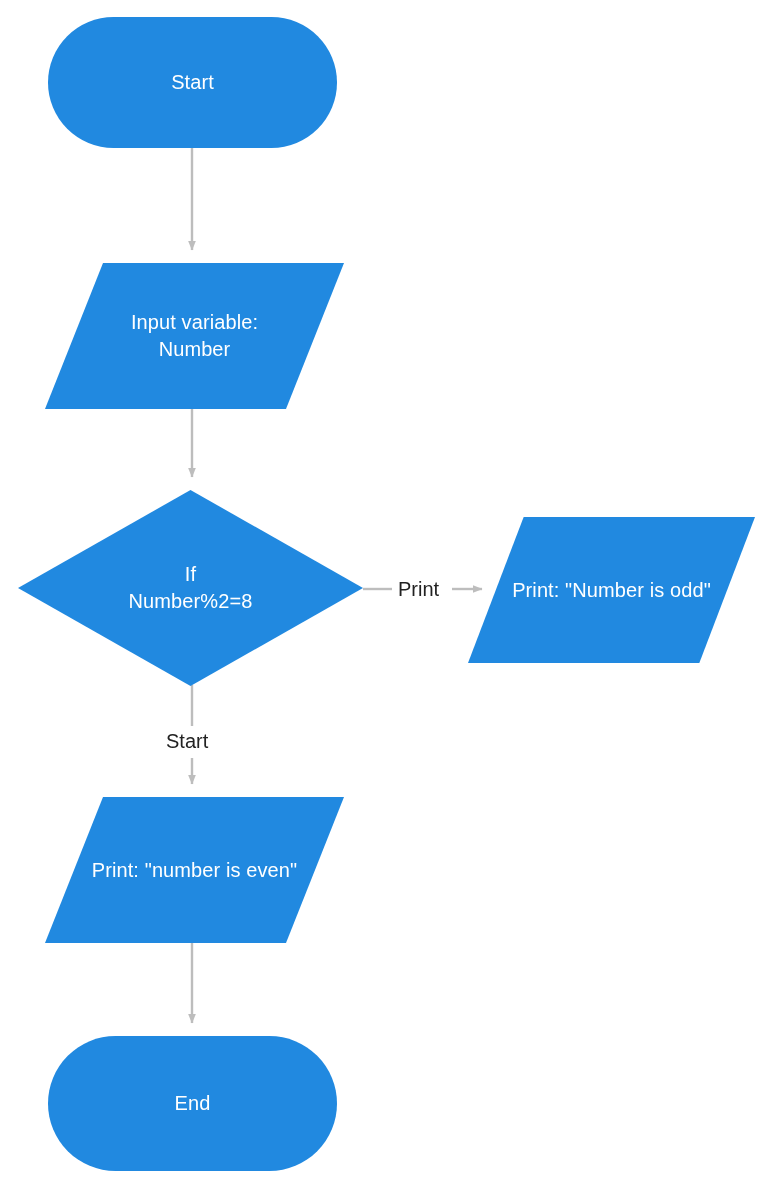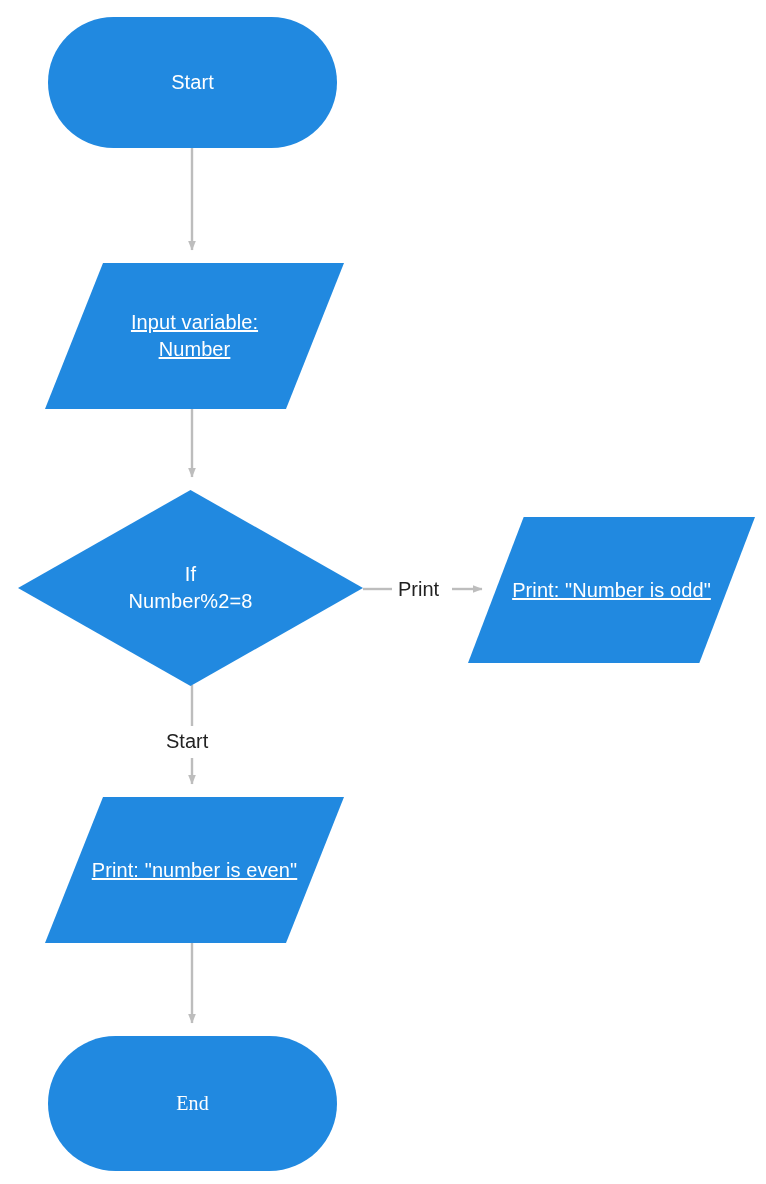--- a/index.html
+++ b/index.html
@@ -38,21 +38,20 @@
     line-height: 27px;
     letter-spacing: 0.1px;
     white-space: pre-line;
   }
   .node-terminator {
     background: #2189e0;
     border-radius: 999px;
   }
   .node-io {
     background: #2189e0;
-    text-decoration: underline;
   }
   .node-io.skew-right {
     
     clip-path: polygon(19.4% 0%, 100% 0%, 80.6% 100%, 0% 100%);
   }
   .node-decision {
     background: #2189e0;
     clip-path: polygon(50% 0%, 100% 50%, 50% 100%, 0% 50%);
   }
   .node-label {
@@ -115,21 +114,21 @@
   </div>
 
   <div class="node node-io skew-right" style="left:468px; top:517px; width:287px; height:146px;">
     <span class="node-label">Print: "Number is odd"</span>
   </div>
 
   <div class="node node-io skew-right" style="left:45px; top:797px; width:299px; height:146px;">
     <span class="node-label">Print: "number is even"</span>
   </div>
 
-  <div class="node node-terminator" style="left:48px; top:1036px; width:289px; height:135px;font-family:Liberation Serif, serif;">
+  <div class="node node-terminator" style="left:48px; top:1036px; width:289px; height:135px;">
     <span class="node-label">End</span>
   </div>
 
   <div class="edge-label" style="left:394px; top:577px;">Print</div>
 
   <div class="edge-label" style="left:162px; top:729px;">Start</div>
 
 </div>
 
 </body></html>

